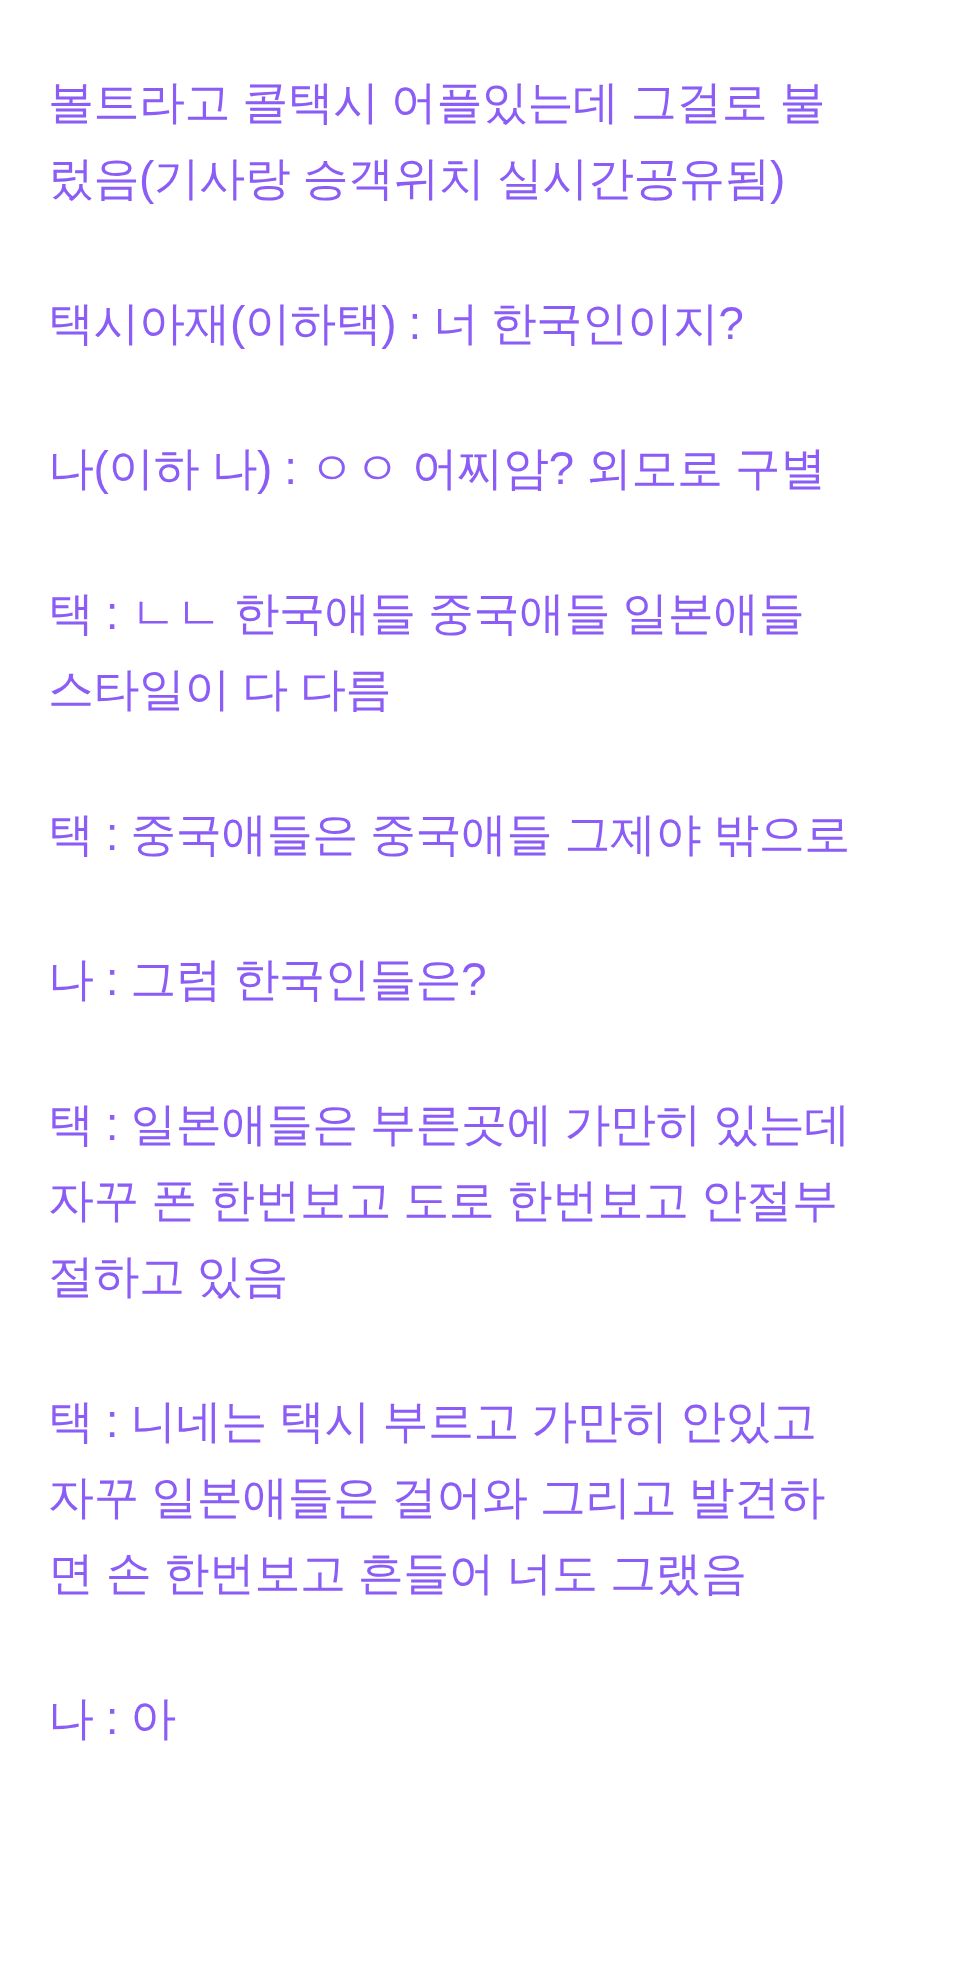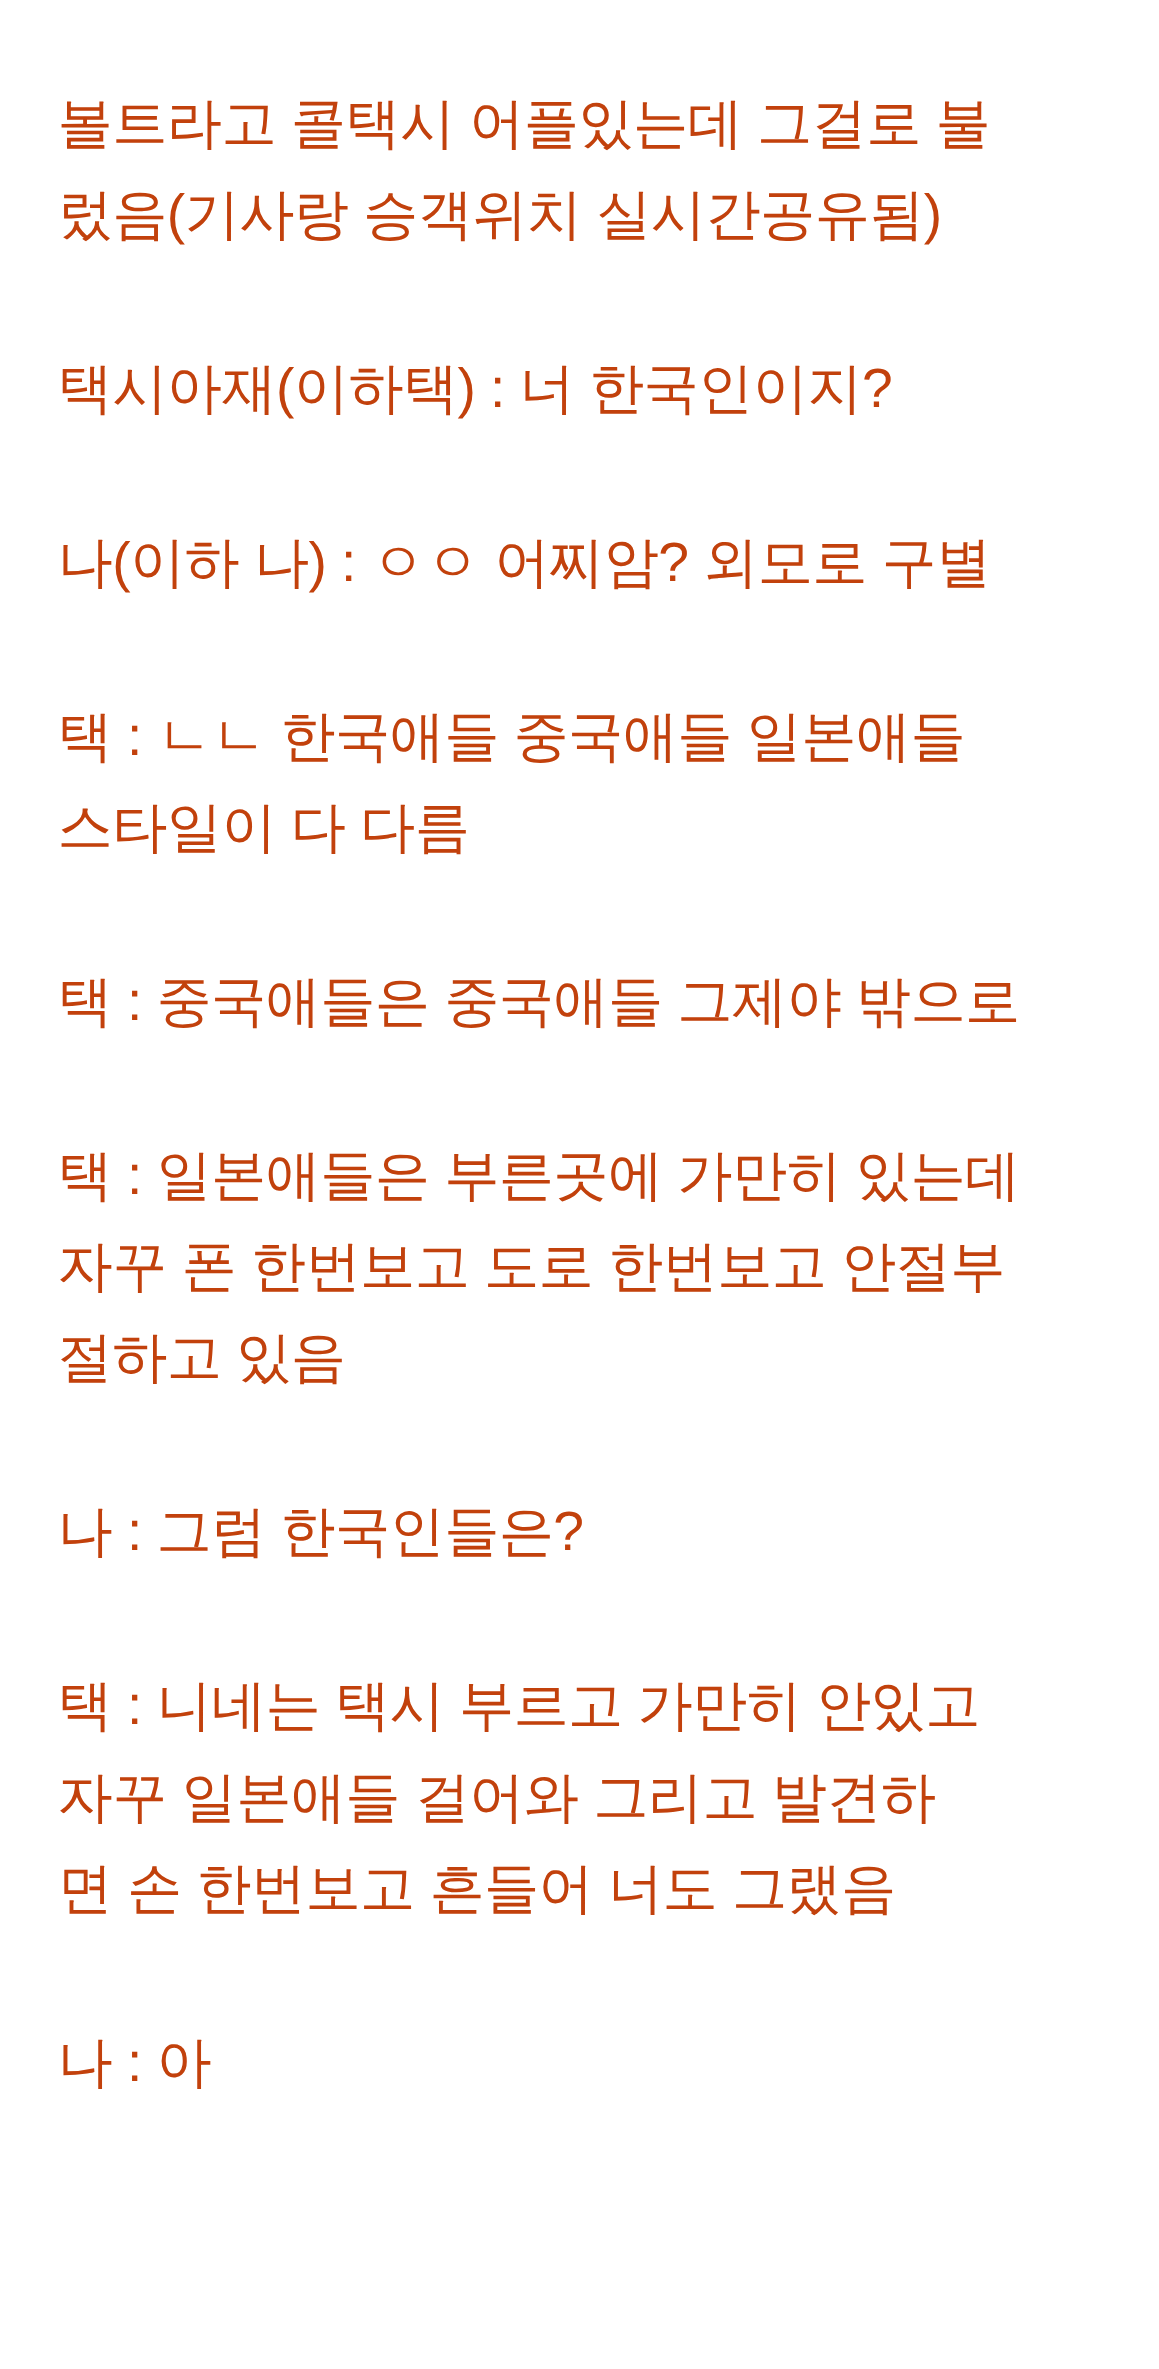--- a/index.html
+++ b/index.html
@@ -10,21 +10,21 @@
     width: 966px;
     height: 1974px;
     background: #ffffff;
     overflow: hidden;
   }
   .post {
     box-sizing: border-box;
     width: 966px;
     height: 1974px;
     padding: 64px 40px 0 48px;
-    color: #c2410c;
+    color: #8b5cf6;
     font-family: "Liberation Sans", "DejaVu Sans", sans-serif;
     font-weight: 300;
   }
   .para {
     margin: 0 0 69px 0;
     font-size: 46px;
     line-height: 76px;
     letter-spacing: -0.5px;
   }
   .line {
@@ -53,32 +53,32 @@
   <p class="para">
     <span class="line">택 : ㄴㄴ 한국애들 중국애들 일본애들</span>
     <span class="line">스타일이 다 다름</span>
   </p>
 
   <p class="para">
     <span class="line">택 : 중국애들은 중국애들 그제야 밖으로</span>
   </p>
 
   <p class="para">
+    <span class="line">나 : 그럼 한국인들은?</span>
+  </p>
+
+  <p class="para">
     <span class="line">택 : 일본애들은 부른곳에 가만히 있는데</span>
     <span class="line">자꾸 폰 한번보고 도로 한번보고 안절부</span>
     <span class="line">절하고 있음</span>
   </p>
 
   <p class="para">
-    <span class="line">나 : 그럼 한국인들은?</span>
-  </p>
-
-  <p class="para">
     <span class="line">택 : 니네는 택시 부르고 가만히 안있고</span>
-    <span class="line">자꾸 일본애들 걸어와 그리고 발견하</span>
+    <span class="line">자꾸 일본애들은 걸어와 그리고 발견하</span>
     <span class="line">면 손 한번보고 흔들어 너도 그랬음</span>
   </p>
 
   <p class="para">
     <span class="line">나 : 아</span>
   </p>
 
 </main>
 
 </body></html>

